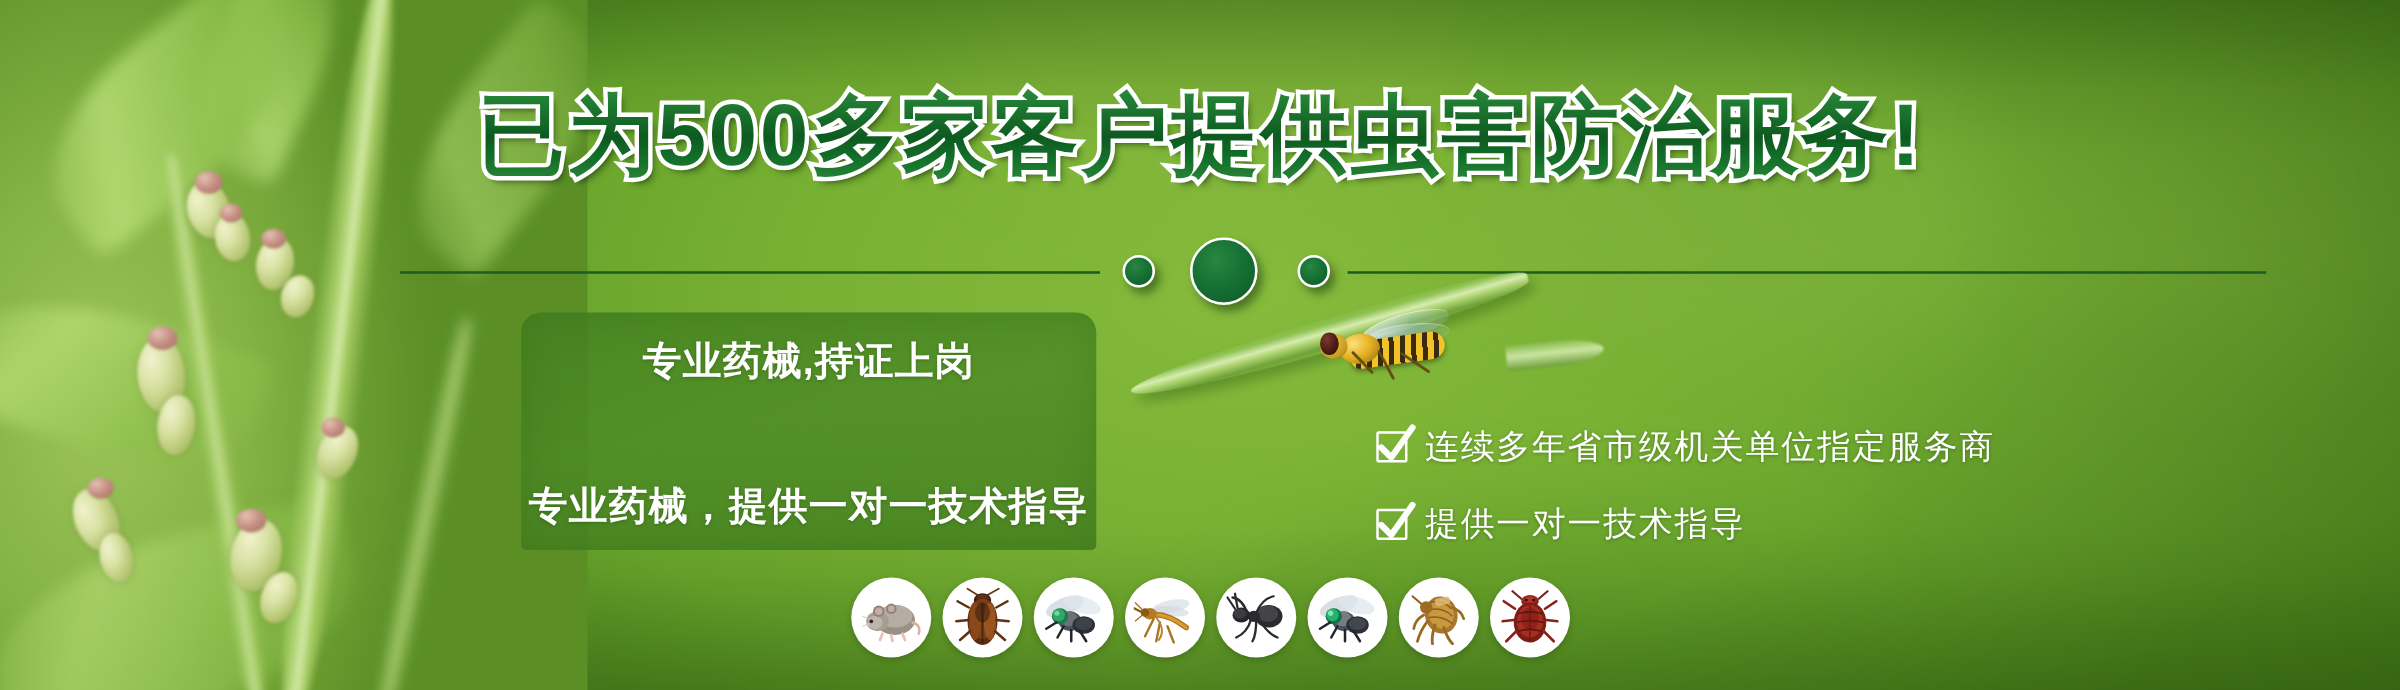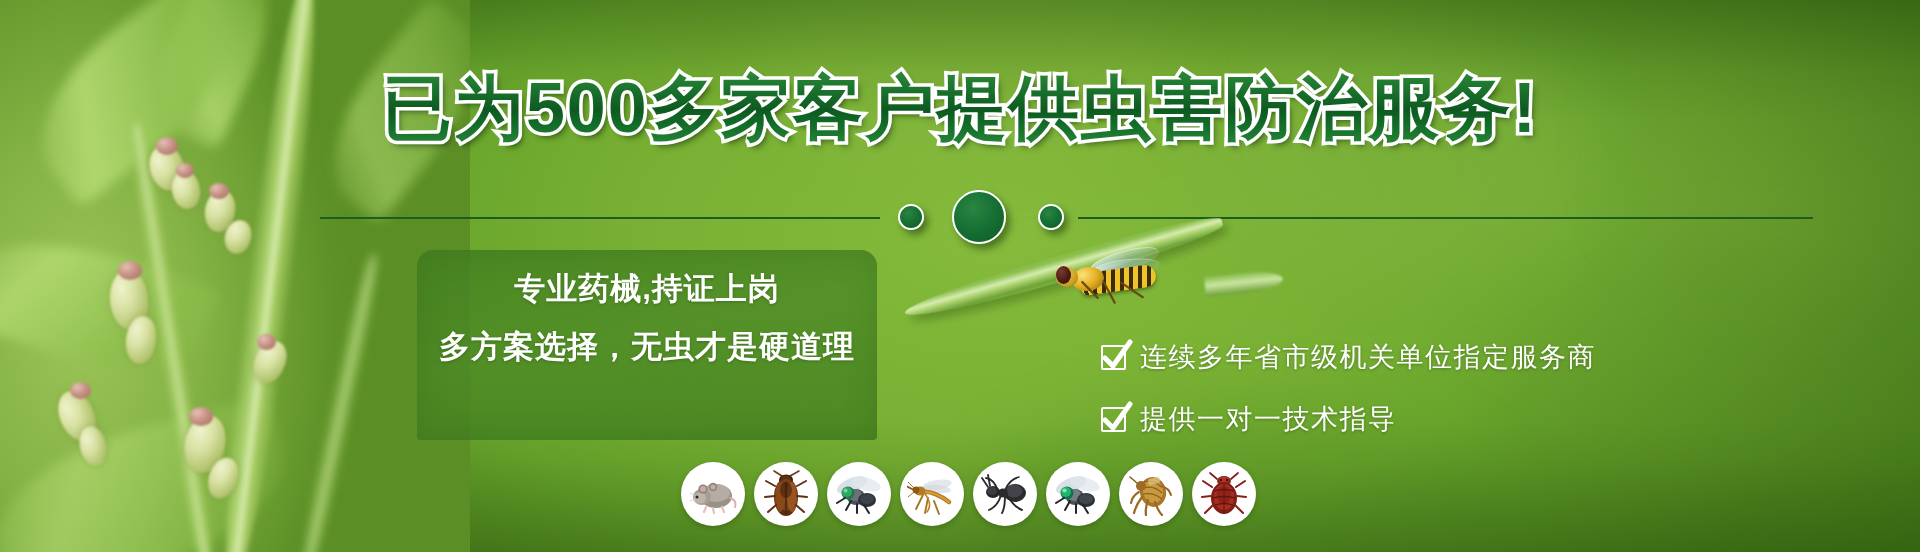--- a/index.html
+++ b/index.html
@@ -314,21 +314,21 @@
   </div>
 
   <div class="divider-left"></div>
   <div class="divider-right"></div>
   <div class="dot dot-s1"></div>
   <div class="dot dot-big"></div>
   <div class="dot dot-s2"></div>
 
   <div class="panel">
     <div class="panel-line pl-1">专业药械,持证上岗</div>
-    <div class="panel-line pl-2">多方案选择，无虫才是硬道理</div>
+    <div class="panel-line pl-3">专业药械，提供一对一技术指导</div>
   </div>
 
   <div class="blade"></div>
   <div class="blade-tip"></div>
   <div class="hoverfly">
     <div class="hf-wing hf-w1"></div>
     <div class="hf-wing hf-w2"></div>
     <div class="hf-leg hf-l4"></div>
     <div class="hf-body"></div>
     <div class="hf-thorax"></div>

